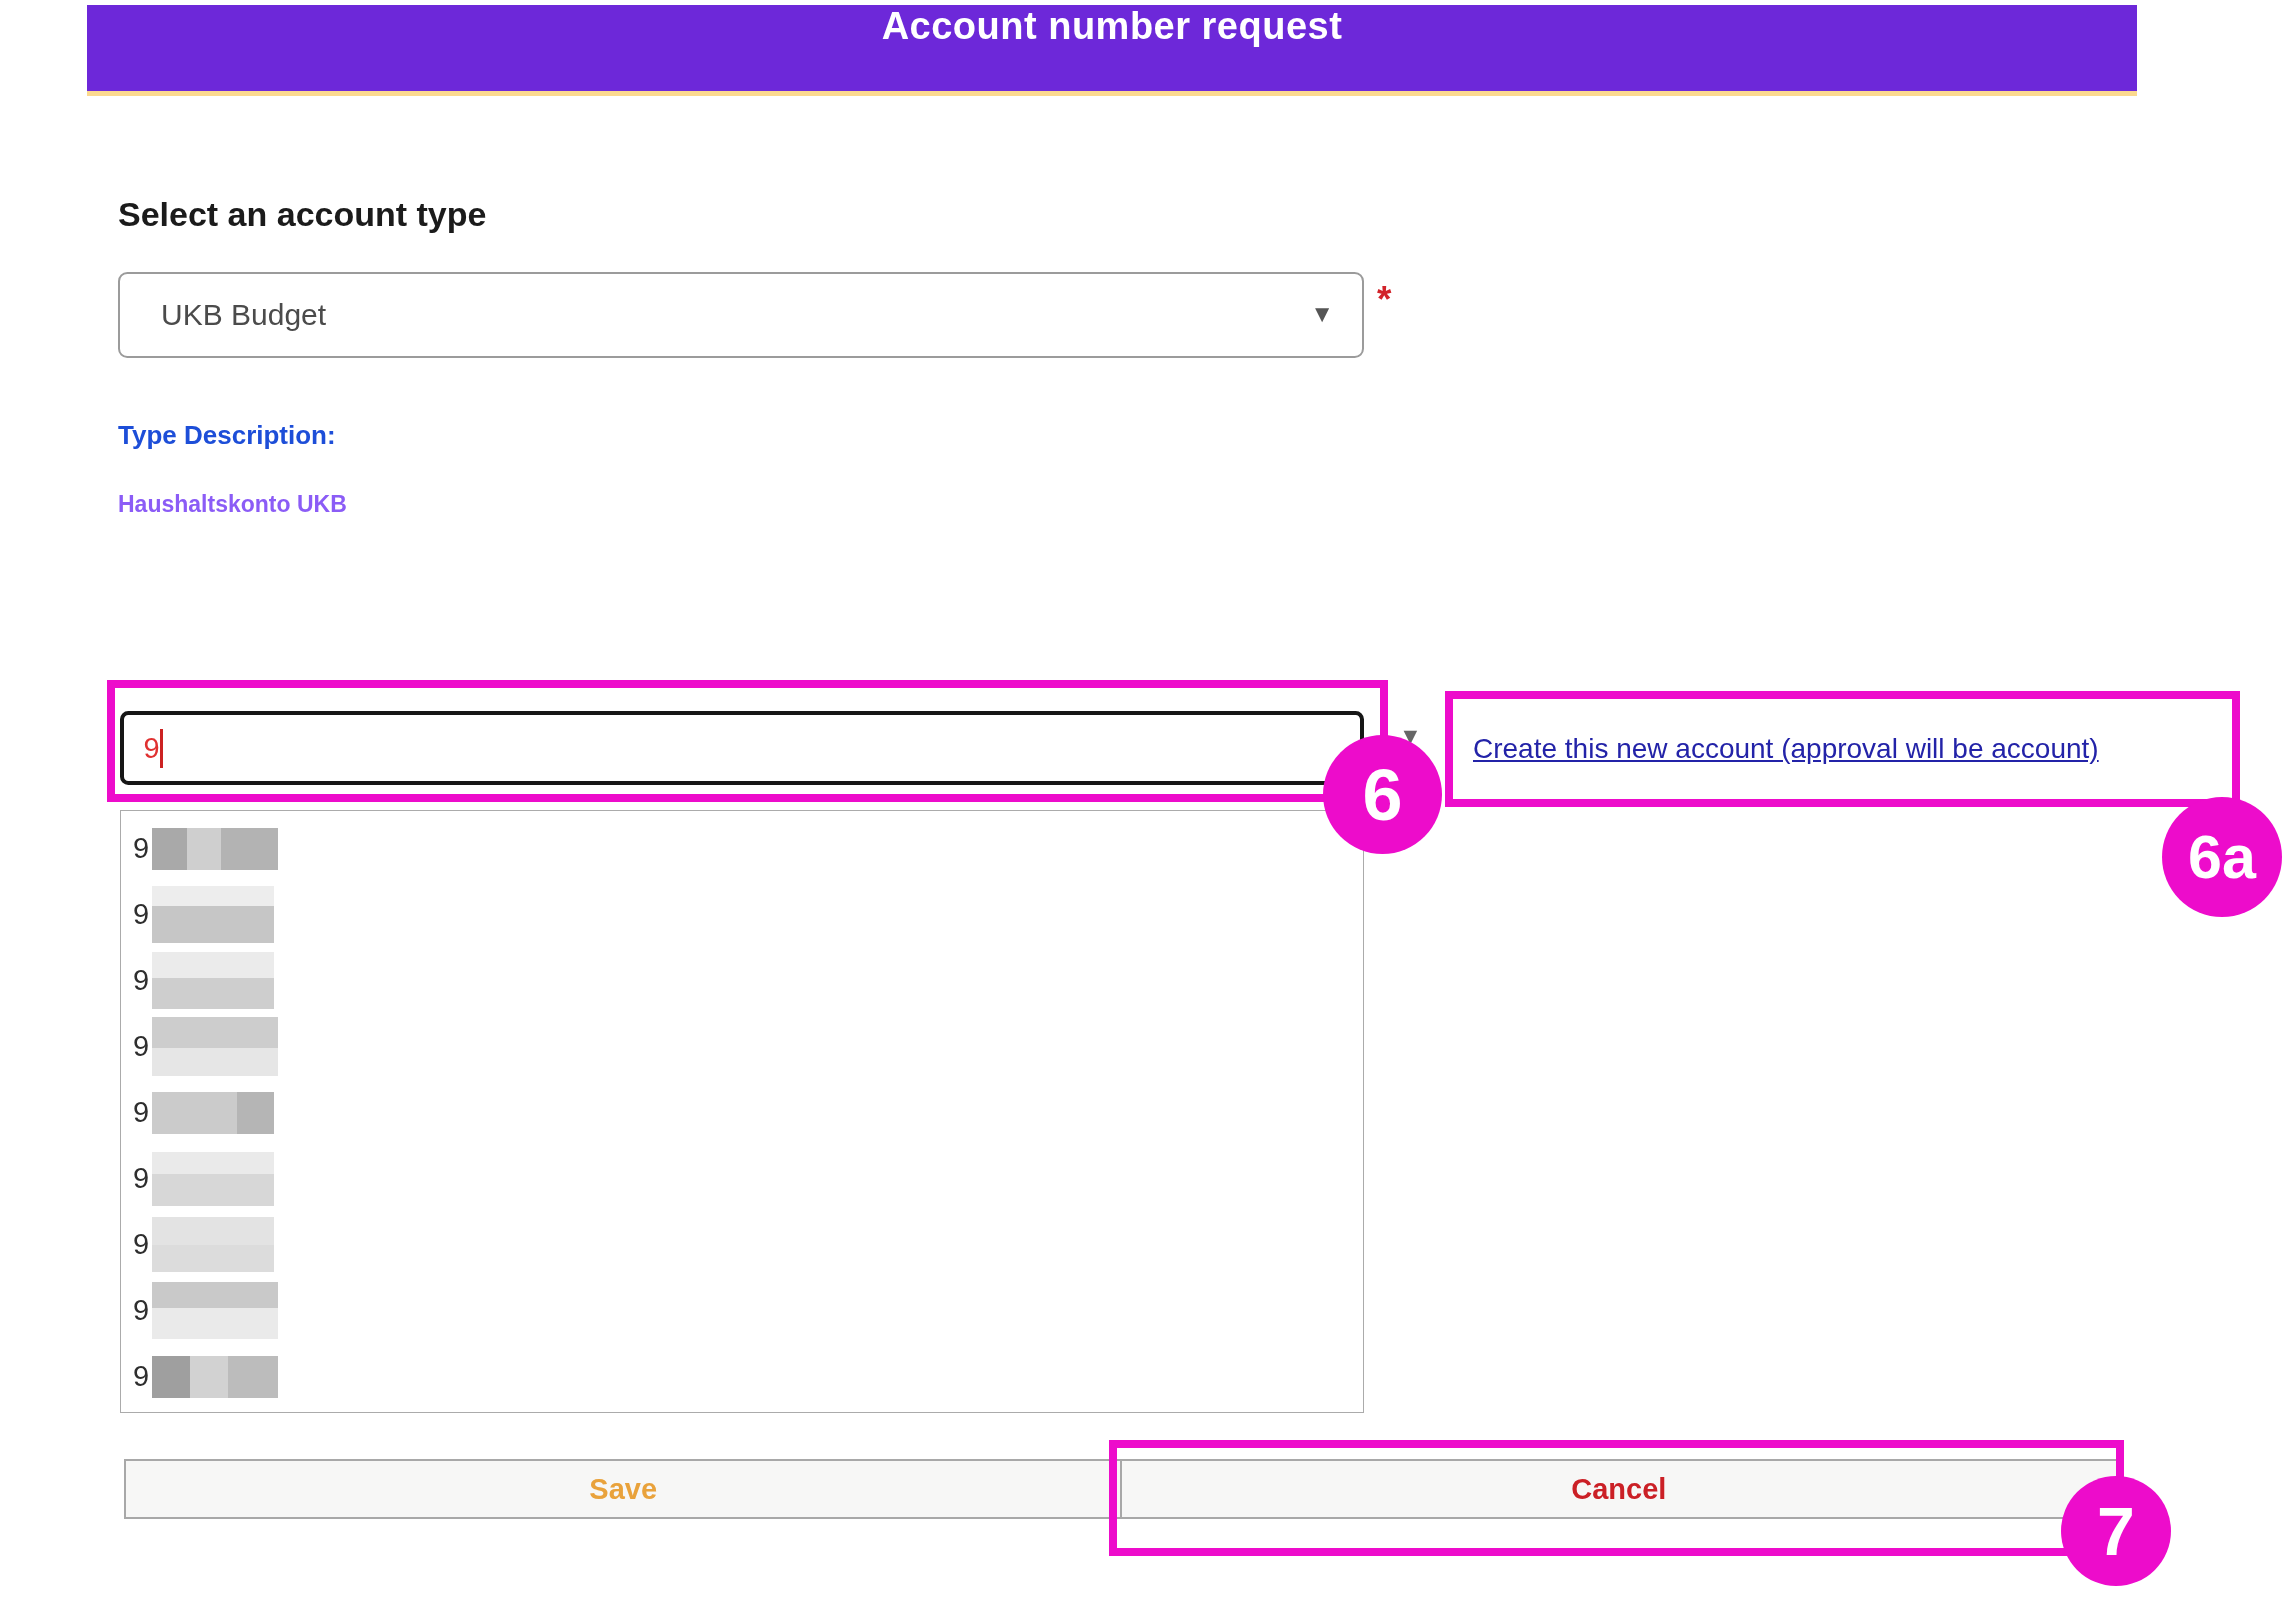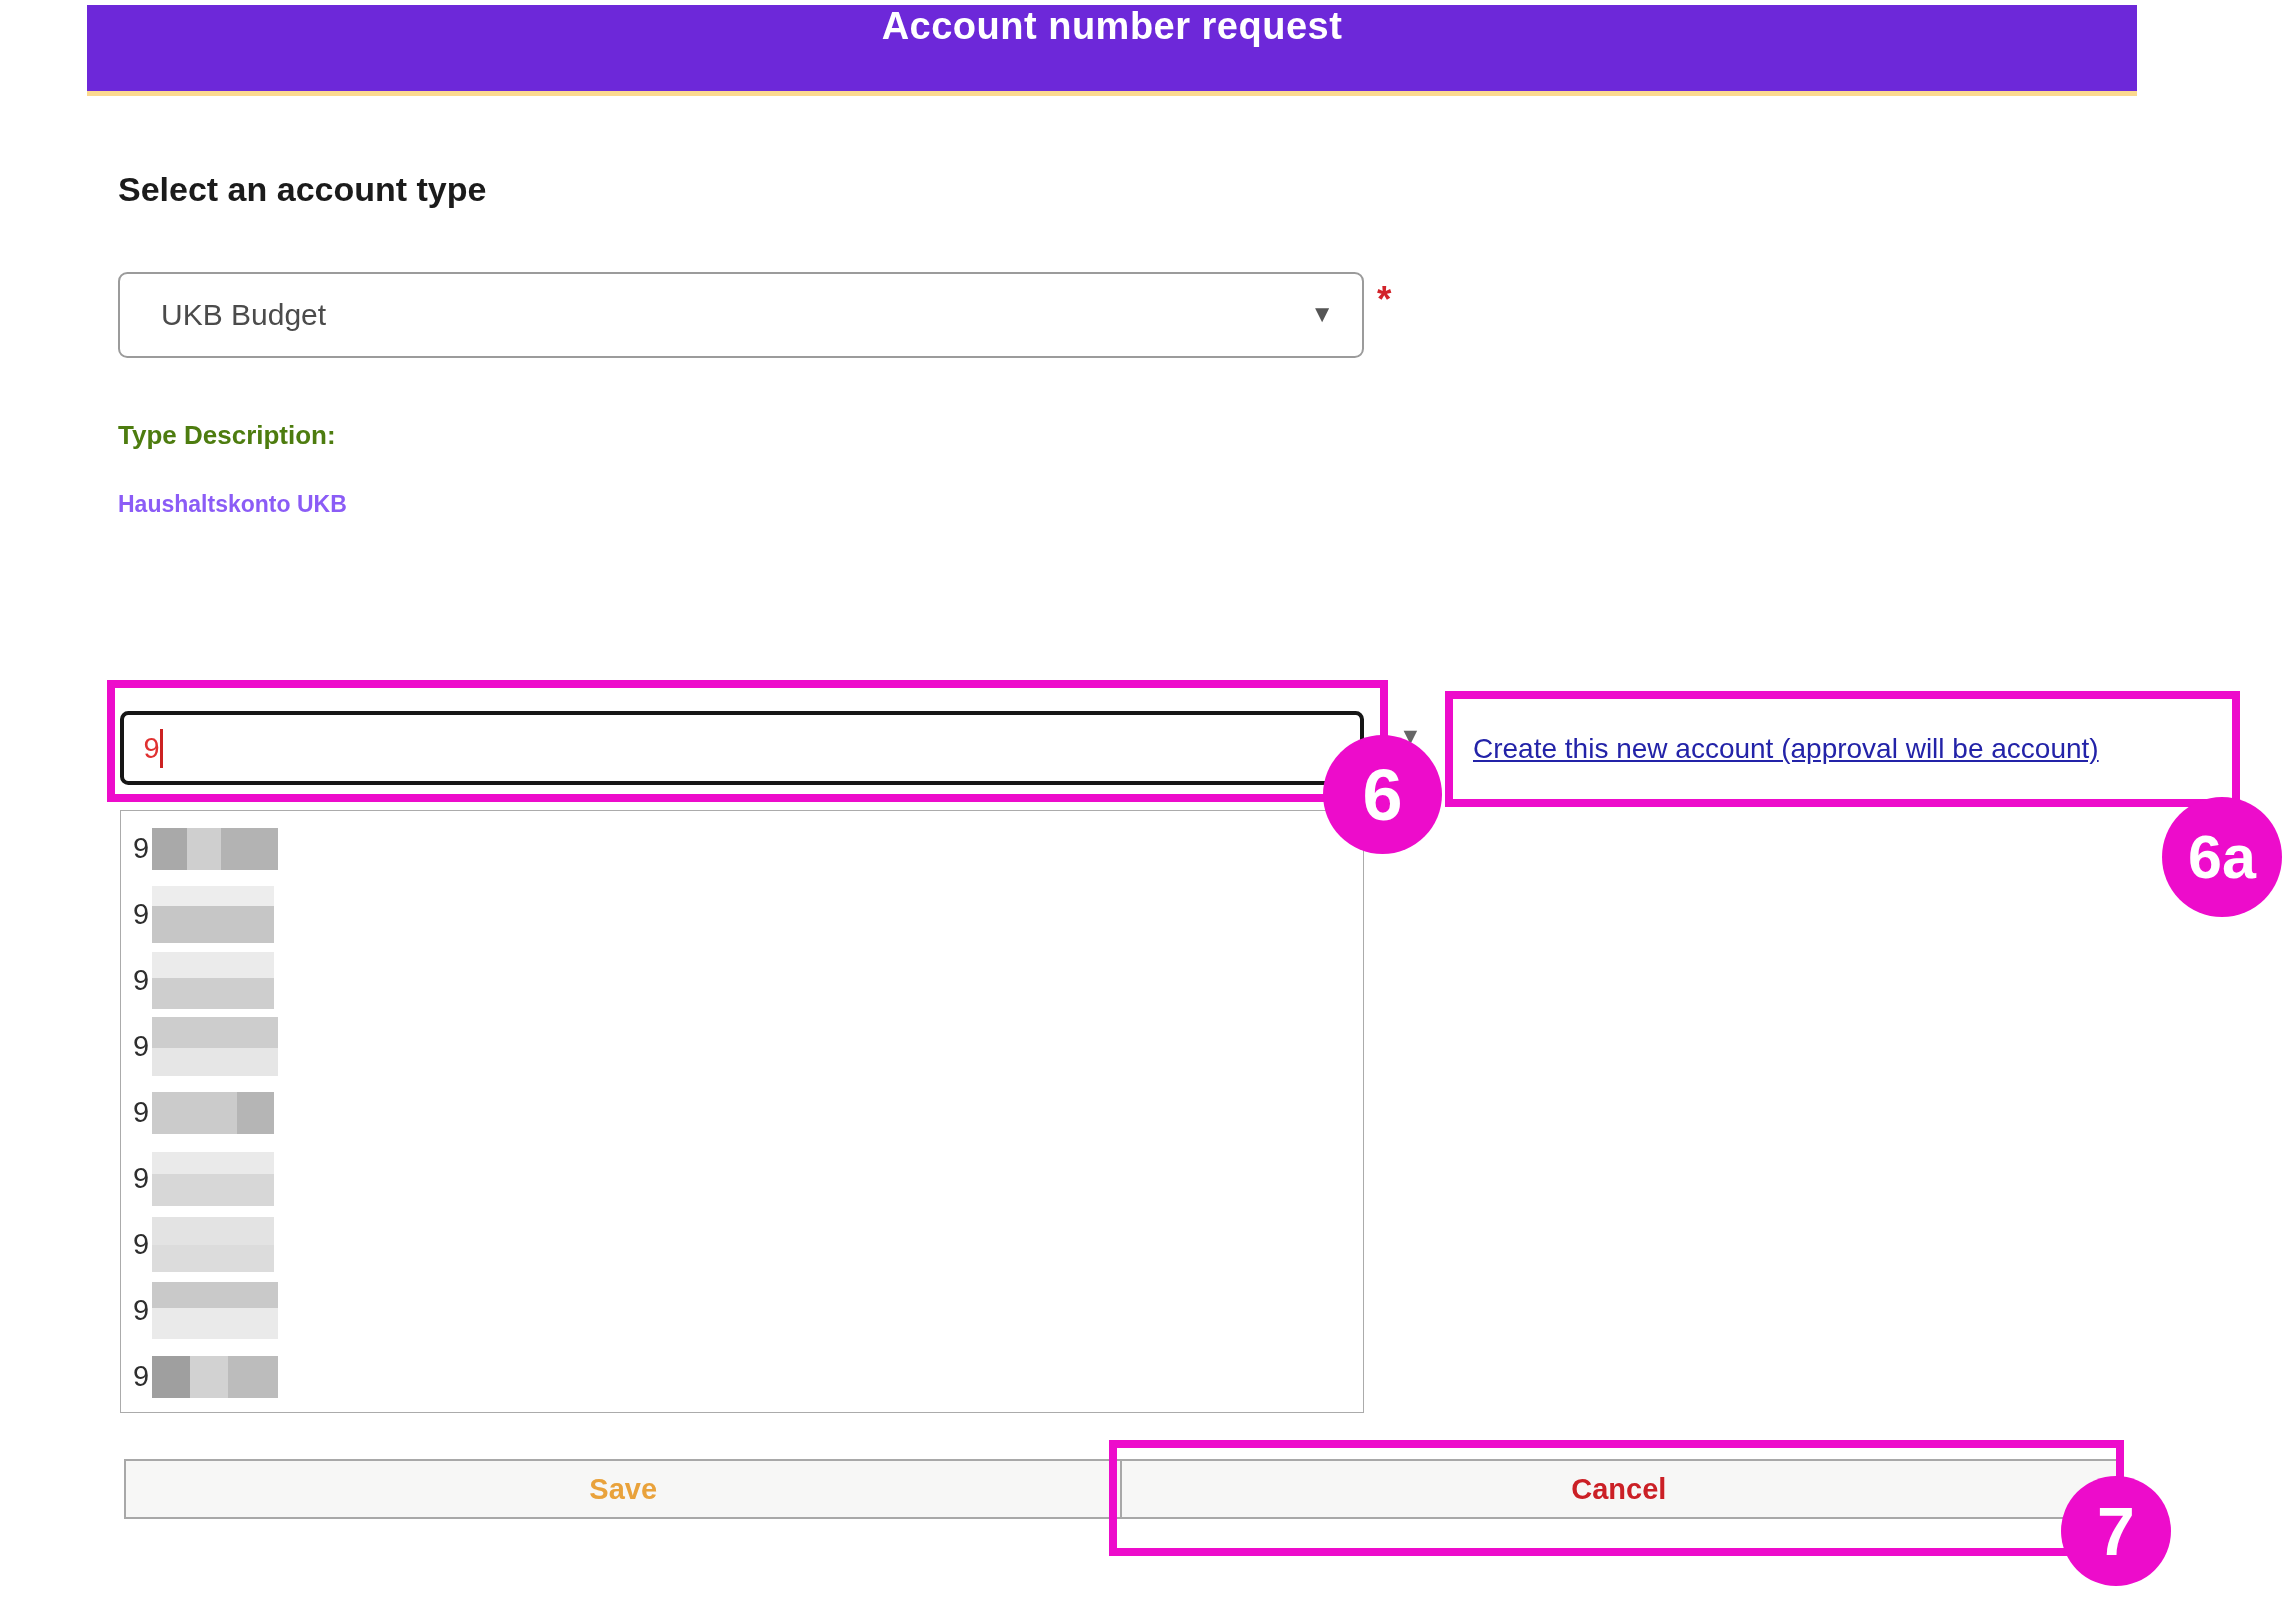--- a/index.html
+++ b/index.html
@@ -12,40 +12,40 @@
     position:absolute;left:87px;top:4.6px;width:2050px;height:91px;
     background:#6d28d9;border-bottom:5.5px solid #FBD98F;
     display:flex;align-items:flex-start;justify-content:center;box-sizing:border-box;
   }
   .header-title{color:#ffffff;font-size:38px;font-weight:bold;letter-spacing:0.5px;}
 
   
   .section-heading{
     position:absolute;left:118px;color:#1b1b1b;font-size:34px;font-weight:bold;
   }
-  .h-type{top:170px;}
+  .h-type{top:195px;}
   .h-account{top:595px;}
 
   
   .type-select{
     position:absolute;left:118px;top:272px;width:1246px;height:86px;
     box-sizing:border-box;border:2.8px solid #9b9b9b;border-radius:9.2px;background:#fff;
     display:flex;align-items:center;padding-left:41px;
   }
   .type-select-value{color:#4b4b4b;font-size:30px;}
   .select-caret{
     position:absolute;right:28px;top:50%;transform:translateY(-54%);
     color:#555;font-size:24px;line-height:1;
   }
   .required-asterisk{
     position:absolute;left:1377px;top:279px;color:#D2232A;font-size:37px;font-weight:bold;
   }
 
   
-  .type-desc-label{position:absolute;left:118px;top:420px;color:#4d7c0f;font-size:26px;font-weight:bold;}
+  .type-desc-label{position:absolute;left:118px;top:420px;color:#1d4ed8;font-size:26px;font-weight:bold;}
   .type-desc-value{position:absolute;left:118px;top:491px;color:#8b5cf6;font-size:23px;font-weight:bold;}
 
   
   .account-input{
     position:absolute;left:120px;top:711px;width:1244px;height:74px;
     box-sizing:border-box;border:4.6px solid #161616;border-radius:8.3px;background:#fff;
     display:flex;align-items:center;padding-left:19.4px;
   }
   .account-input-value{color:#E03131;font-size:29px;line-height:1;}
   .text-cursor{display:inline-block;width:2.8px;height:39px;background:#C22;margin-left:0.9px;}

